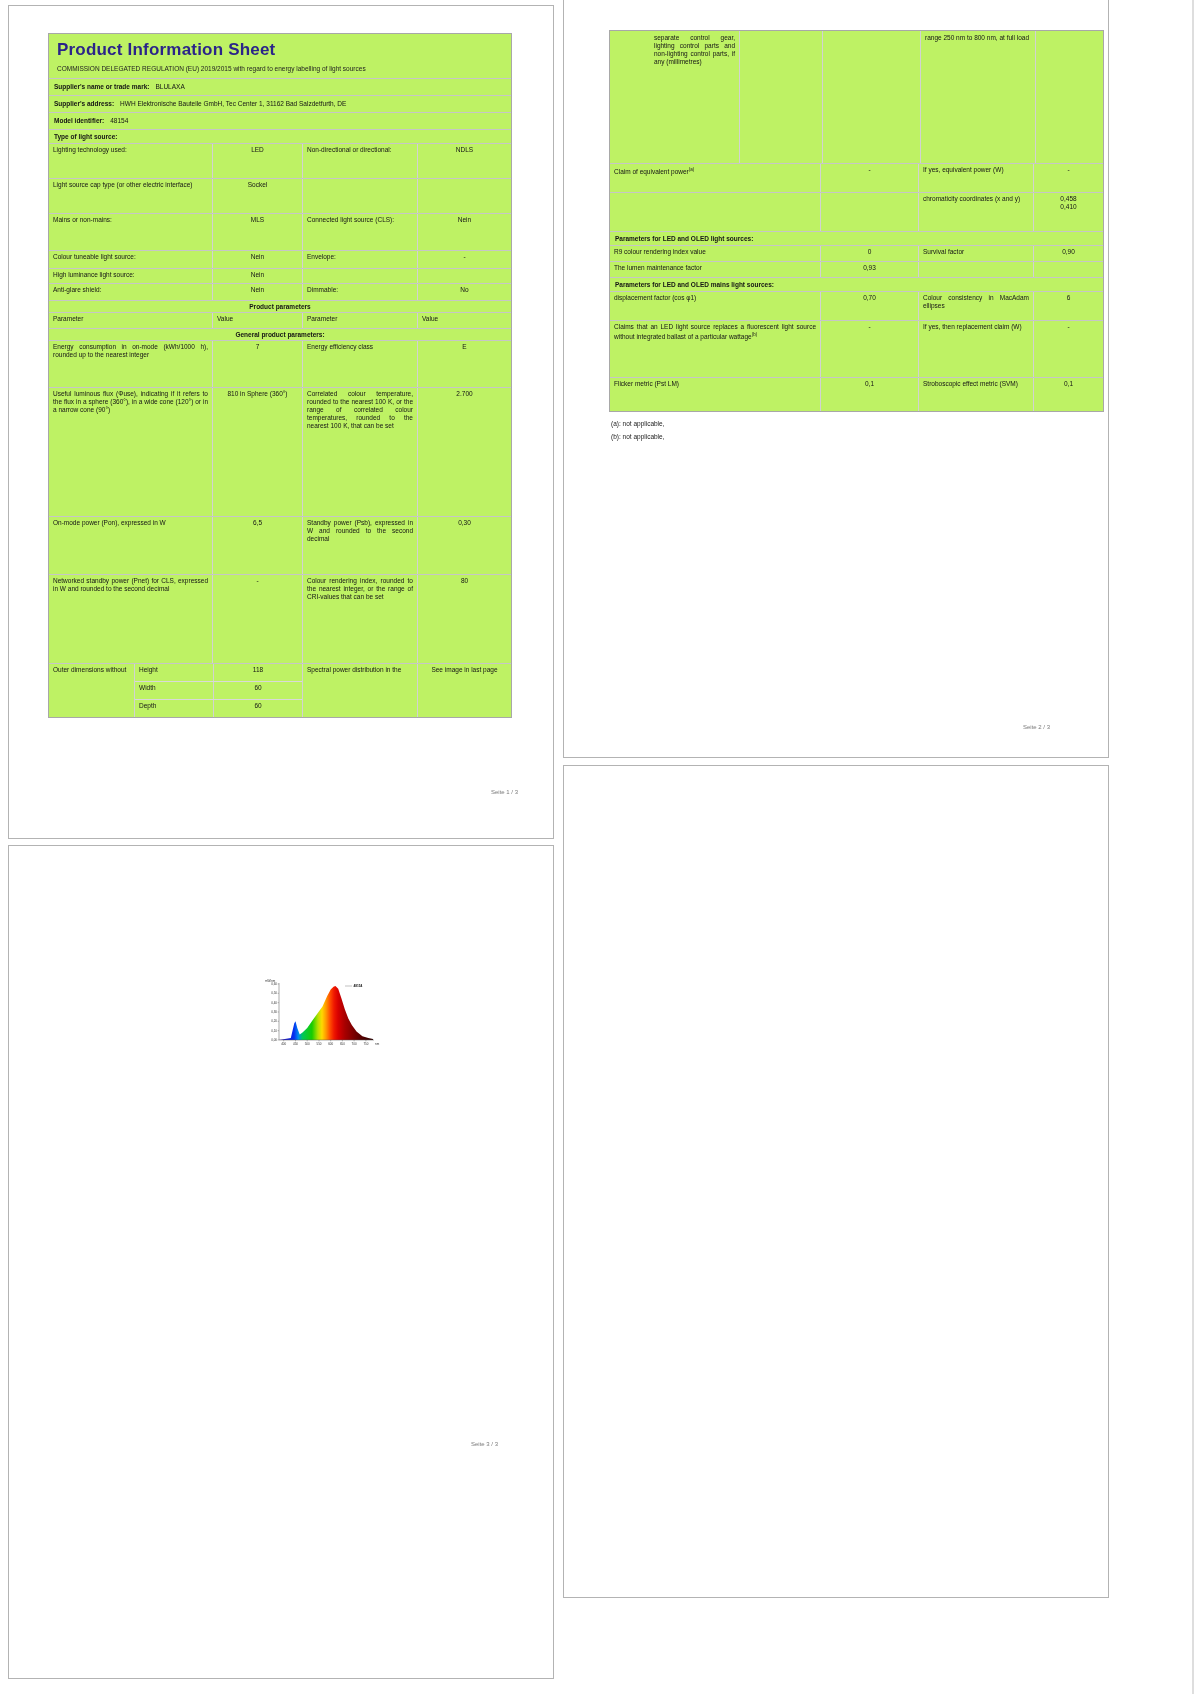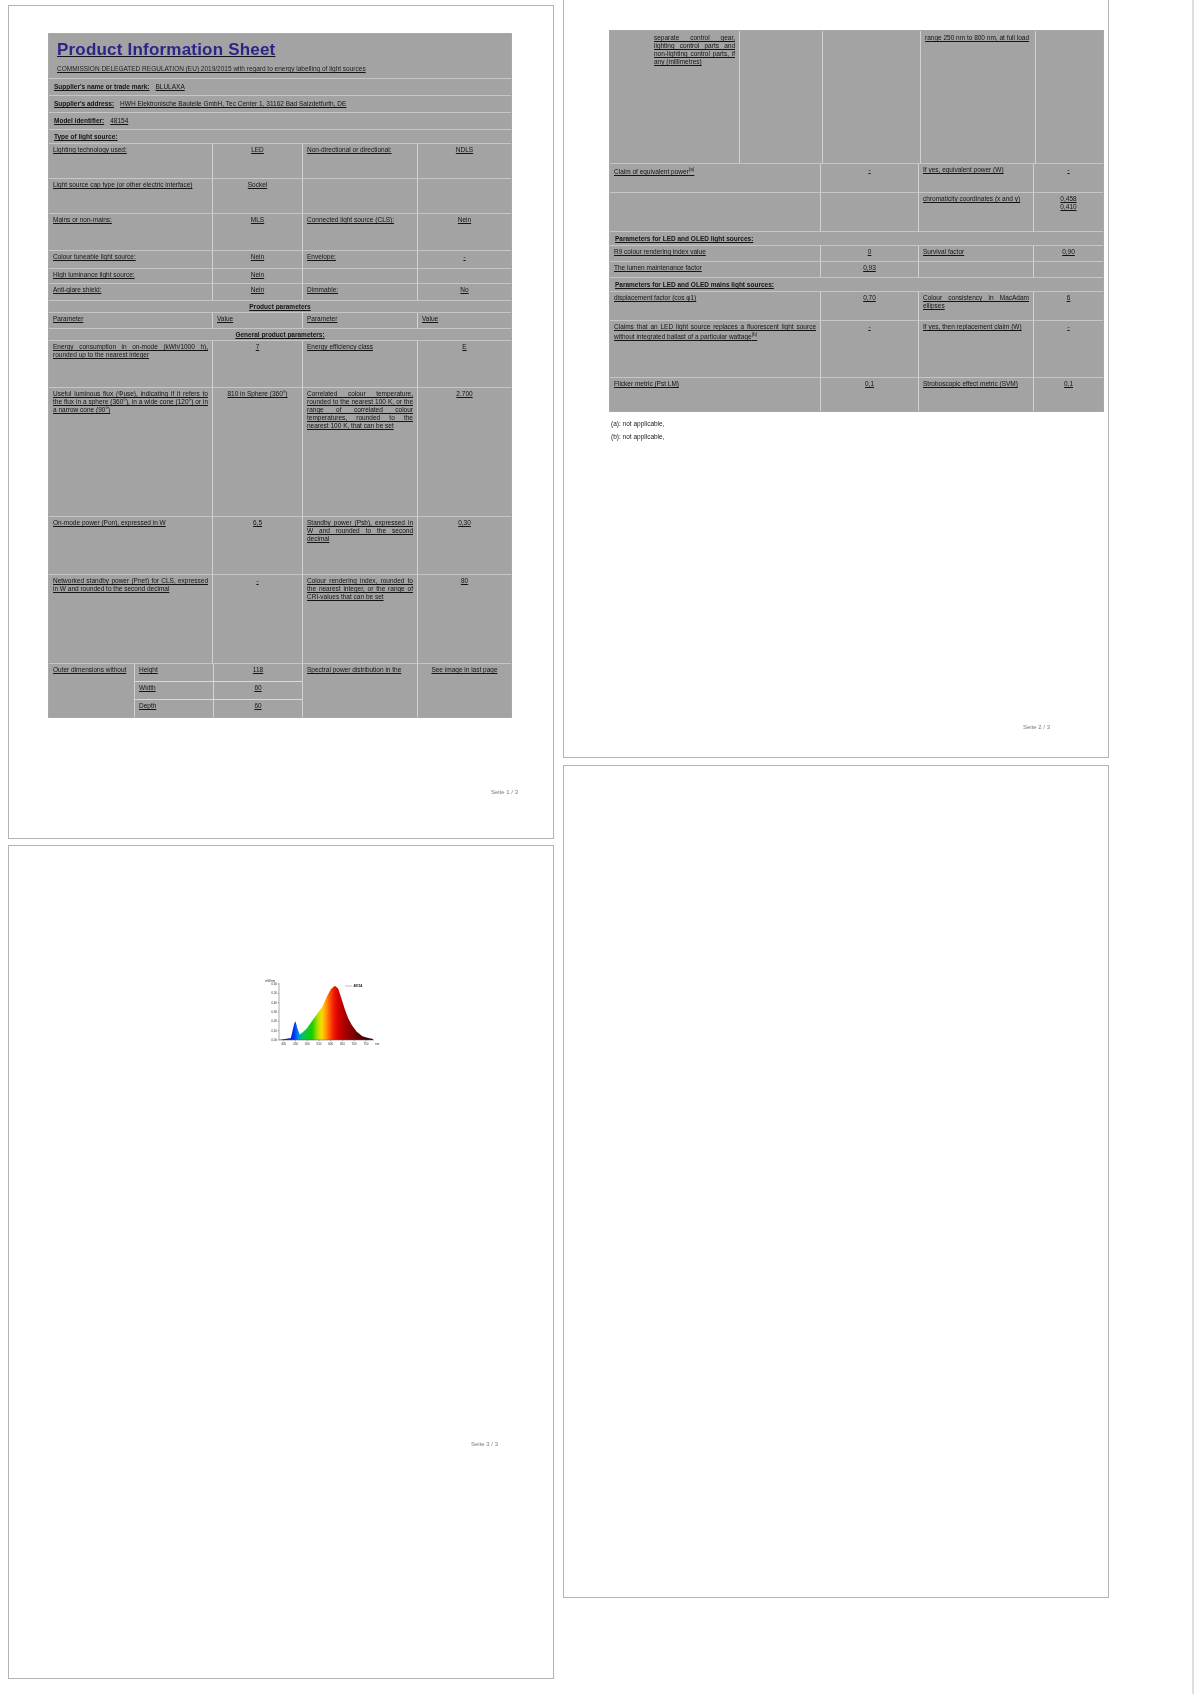--- a/index.html
+++ b/index.html
@@ -9,21 +9,21 @@
     -webkit-font-smoothing:antialiased;
   }
   .page{position:absolute;background:#fff;border:1px solid #b3b3b3;box-sizing:border-box;overflow:hidden;}
   #page1{left:8px;top:5px;width:546px;height:834px;}
   #page2{left:563px;top:-2px;width:546px;height:760px;border-top:none;}
   #page3{left:8px;top:845px;width:546px;height:834px;}
   #page4{left:563px;top:765px;width:546px;height:833px;}
   .edge-line{position:absolute;left:1192px;top:0;width:2px;height:1694px;background:#dedede;}
 
   
-  .frame{border:1px solid #a8a8a8;box-sizing:border-box;background:#a3a3a3;text-decoration:underline;}
+  .frame{border:1px solid #a8a8a8;box-sizing:border-box;background:#bef264;}
   #p1-frame{margin:27px 0 0 39px;width:464px;}
   .titleblock{padding:6px 8px 5px 8px;}
   .doc-title{font-size:17px;font-weight:bold;color:#2b2489;letter-spacing:.2px;}
   .regulation{font-size:6.5px;line-height:8px;color:#222;margin-top:5px;text-align:justify;}
   .kvrow{border-top:1px solid #c6c6c6;padding:4px 5px;font-size:6.5px;line-height:8px;}
   .kvrow b{font-weight:bold;}
   .kvrow span{margin-left:6px;}
   .secrow{border-top:1px solid #c6c6c6;padding:3px 5px;font-size:6.5px;font-weight:bold;}
   .hdr-center{border-top:1px solid #c6c6c6;padding:2px;font-size:6.5px;font-weight:bold;text-align:center;}
   .r4{display:grid;grid-template-columns:163px 90px 115px 1fr;border-top:1px solid #c6c6c6;}

